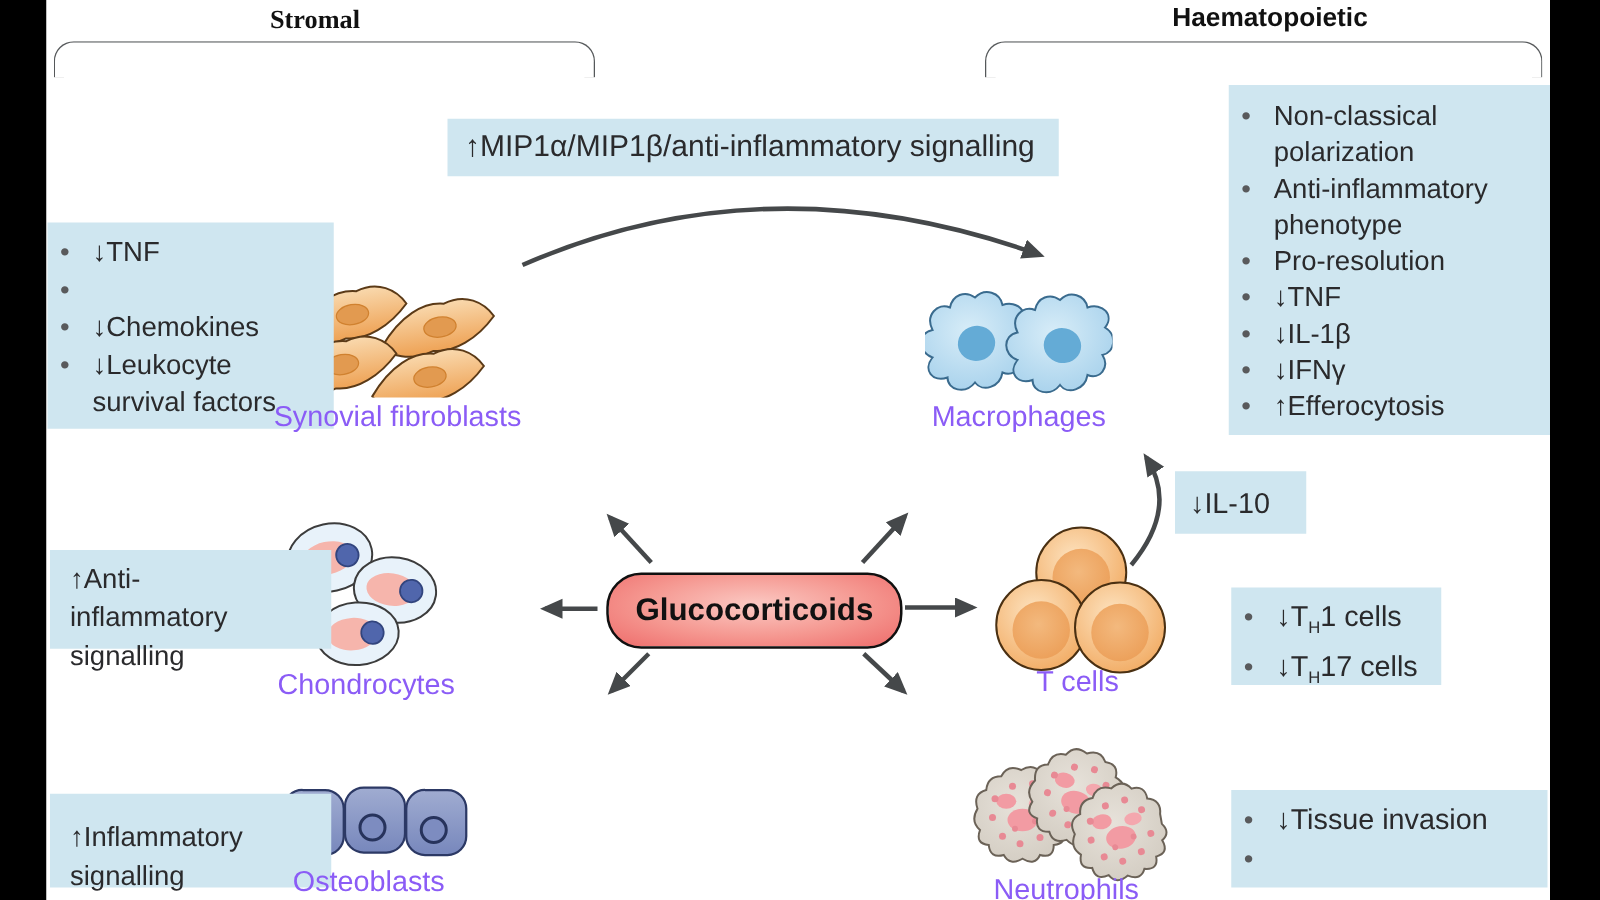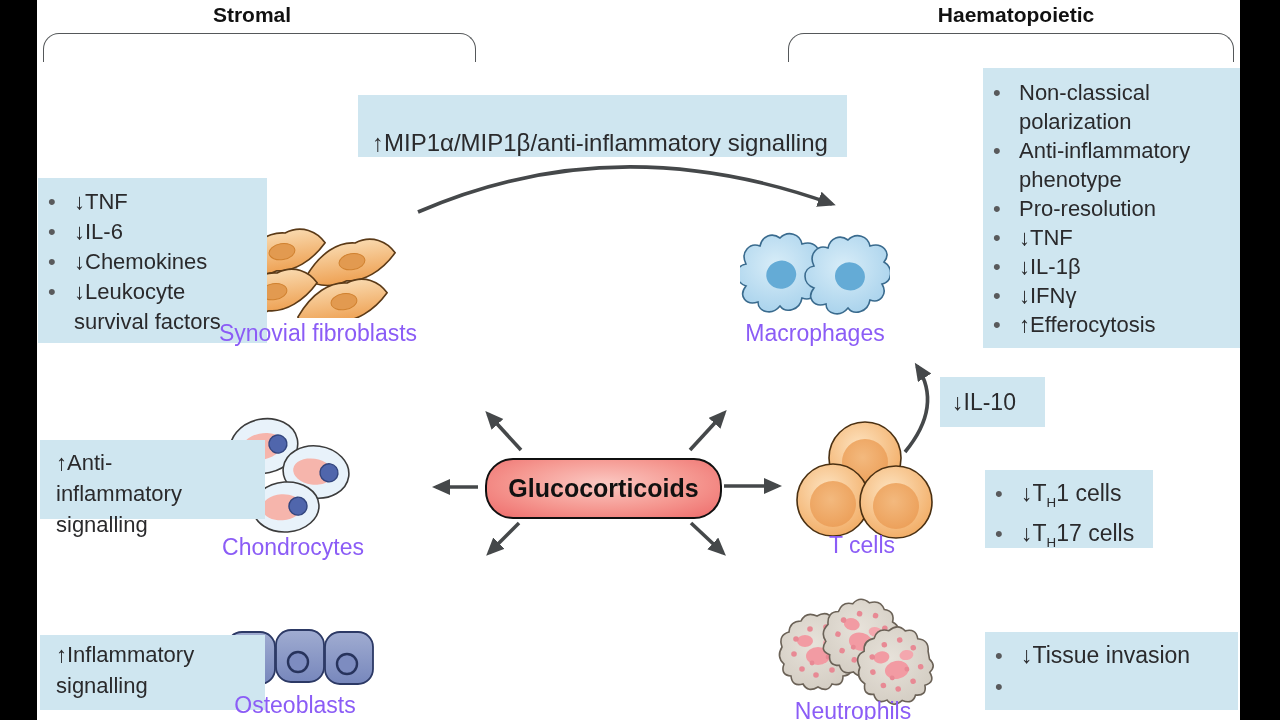--- a/index.html
+++ b/index.html
@@ -3,43 +3,43 @@
 <meta charset="utf-8">
 <style>
   html,body{margin:0;padding:0;background:#fff;}
   .stage{position:relative;width:1280px;height:720px;overflow:hidden;background:#ffffff;
          font-family:"Liberation Sans","DejaVu Sans",sans-serif;color:#2a2a2c;}
   .bar{position:absolute;top:0;height:720px;background:#000;}
   .bar.left{left:0;width:37px;}
   .bar.right{left:1240px;width:40px;}
 
   .hdr{position:absolute;font-weight:bold;font-size:21px;color:#111;text-align:center;}
-  .hdr.stromal{left:152px;top:3px;width:200px;}
+  .hdr.stromal{left:152px;top:3px;width:200px;font-family:Liberation Serif, serif;}
   .hdr.haem{left:906px;top:3px;width:220px;}
   .bracket{position:absolute;height:28px;border:1.6px solid #55585a;border-bottom:none;
            border-radius:16px 16px 0 0;}
   .bracket.bl{left:43px;top:33px;width:431px;}
   .bracket.br{left:788px;top:33px;width:444px;}
 
   svg.arrows{position:absolute;left:0;top:0;z-index:1;}
   .cell{position:absolute;z-index:2;}
   .bluebox{position:absolute;background:#cfe6f0;z-index:3;box-sizing:border-box;color:#2a2a2c;}
   .bluebox ul{list-style:none;margin:0;padding:0;}
   .bi{display:flex;align-items:flex-start;}
   .dot{width:26px;flex:0 0 26px;color:#595a5c;font-size:22px;}
   .it{flex:1;}
   sub{font-size:0.58em;}
   sub:empty{display:none;}
 
-  .box-mip{left:358px;top:95px;width:489px;height:62px;font-size:24px;
-           display:flex;align-items:flex-end;padding-left:14px;white-space:nowrap;}
+  .box-mip{left:358px;top:95px;width:489px;height:46px;font-size:24px;
+           display:flex;align-items:center;padding-left:14px;white-space:nowrap;}
   .box-fib{left:38px;top:178px;width:229px;height:165px;font-size:22px;line-height:30px;padding:9px 4px 0 10px;}
   .box-chon{left:40px;top:440px;width:225px;height:79px;font-size:22px;line-height:31px;padding:7px 0 0 16px;}
   .box-chon .txt{width:170px;}
-  .box-ost{left:40px;top:635px;width:225px;height:75px;font-size:22px;line-height:31px;padding:4px 0 0 16px;}
+  .box-ost{left:40px;top:635px;width:225px;height:75px;font-size:22px;line-height:31px;padding:19px 0 0 16px;}
   .box-ost .txt{width:195px;}
   .box-mac{left:983px;top:68px;width:257px;height:280px;font-size:22px;line-height:29px;padding:10px 2px 0 10px;}
   .box-il17{left:940px;top:377px;width:105px;height:50px;font-size:23px;
             display:flex;align-items:center;padding-left:12px;}
   .box-th{left:985px;top:470px;width:168px;height:78px;font-size:23px;line-height:31px;padding:8px 0 0 10px;}
   .box-tissue{left:985px;top:632px;width:253px;height:78px;font-size:23px;line-height:31px;padding:8px 0 0 10px;}
 
   .gluco{position:absolute;left:485px;top:458px;width:233px;height:57px;z-index:4;
          border:2.5px solid #101010;border-radius:28px;display:flex;align-items:center;justify-content:center;
          background:radial-gradient(ellipse at 50% 42%, #fbc9c3 0%, #f59790 55%, #ee6b6a 100%);
@@ -239,21 +239,20 @@
   <div class="bluebox box-fib">
     <ul>
 
         <li class="bi">
           <span class="dot">•</span>
           <span class="it"><span>↓TNF</span><span></span></span>
         </li>
 
         <li class="bi">
           <span class="dot">•</span>
-          <span class="it"><span>↓IL-6</span><span></span></span>
         </li>
 
         <li class="bi">
           <span class="dot">•</span>
           <span class="it"><span>↓Chemokines</span><span></span></span>
         </li>
 
         <li class="bi">
           <span class="dot">•</span>
           <span class="it"><span>↓Leukocyte survival factors</span><span></span></span>

